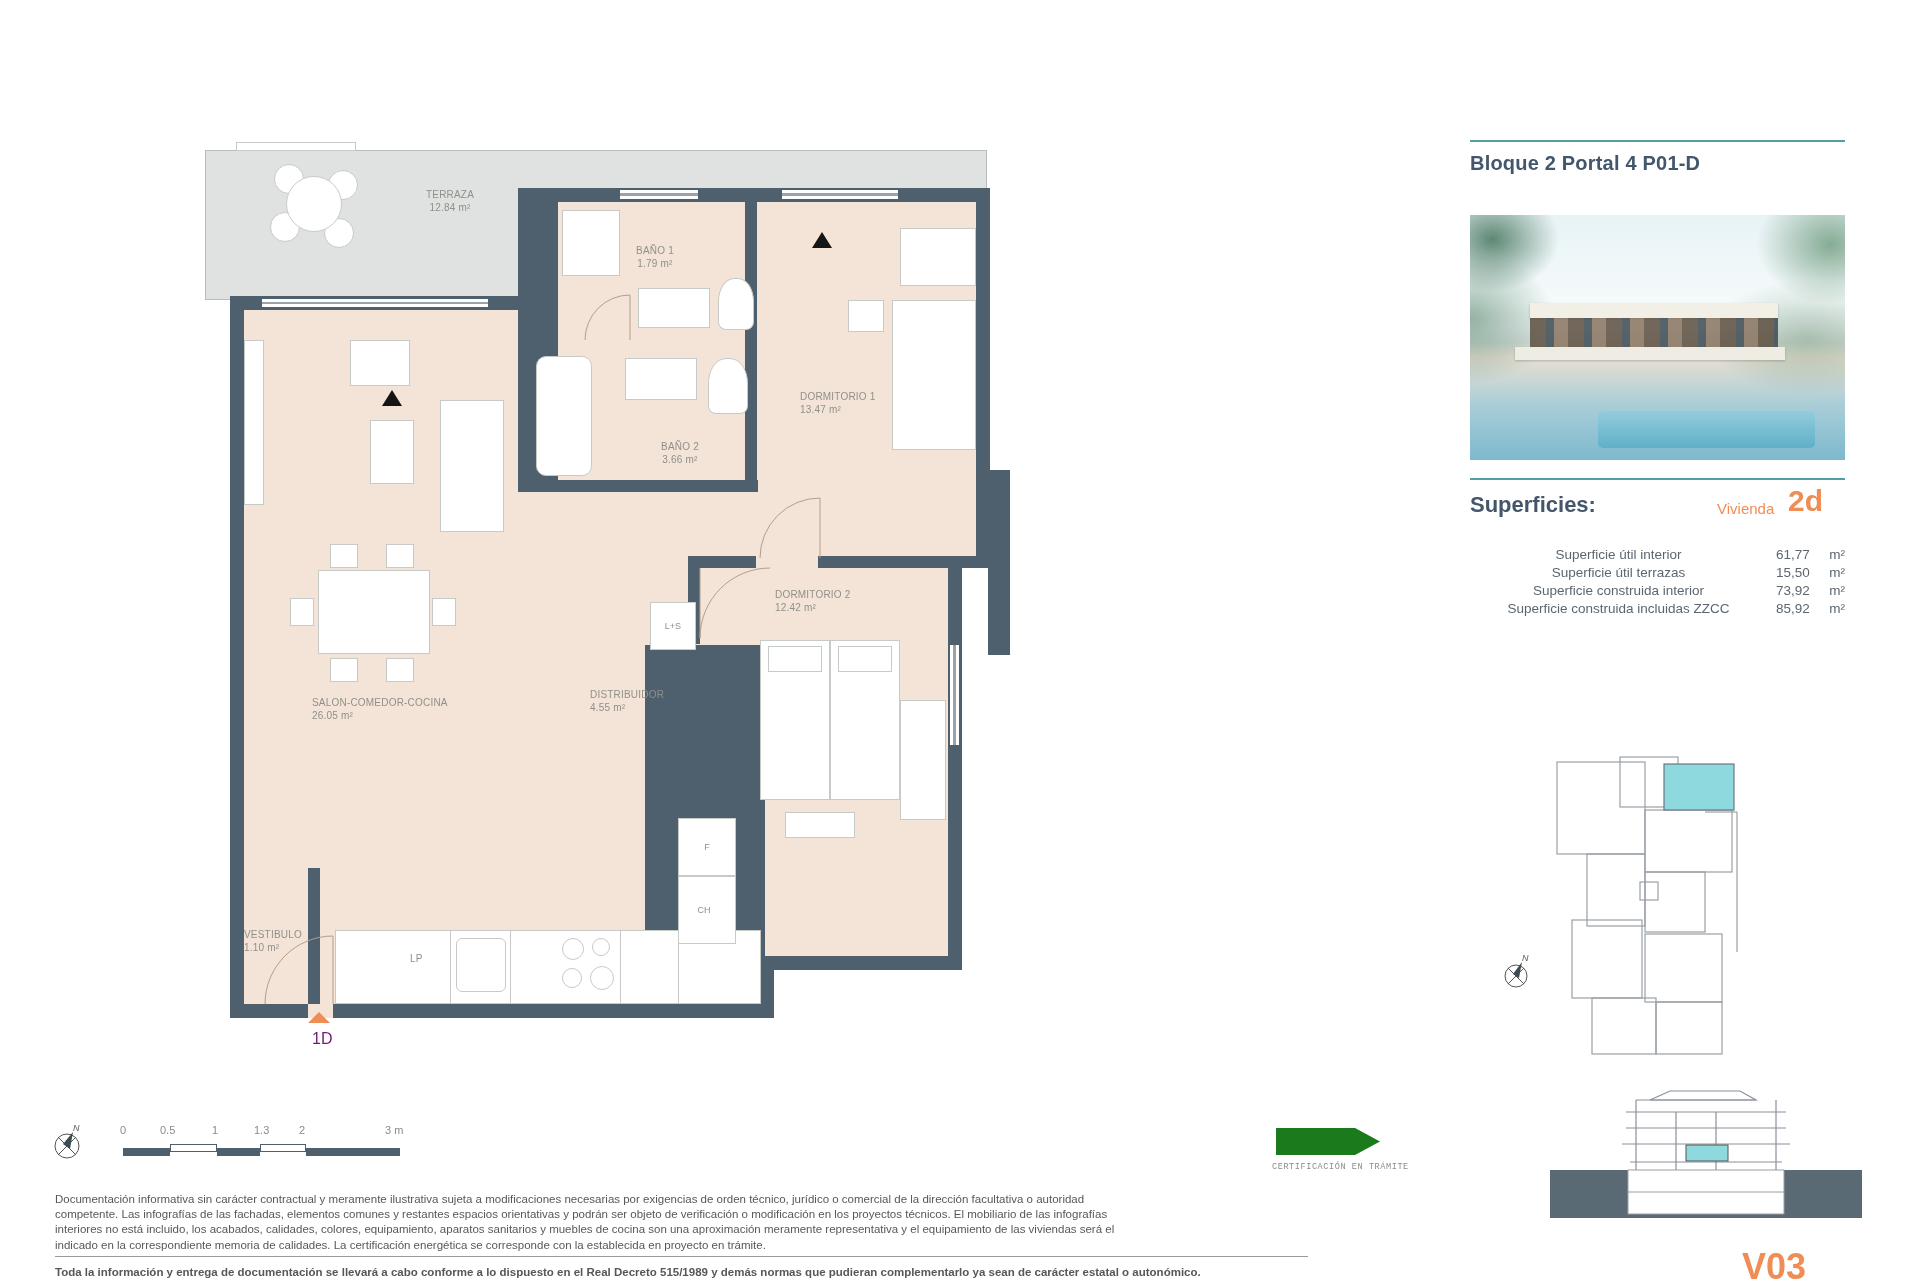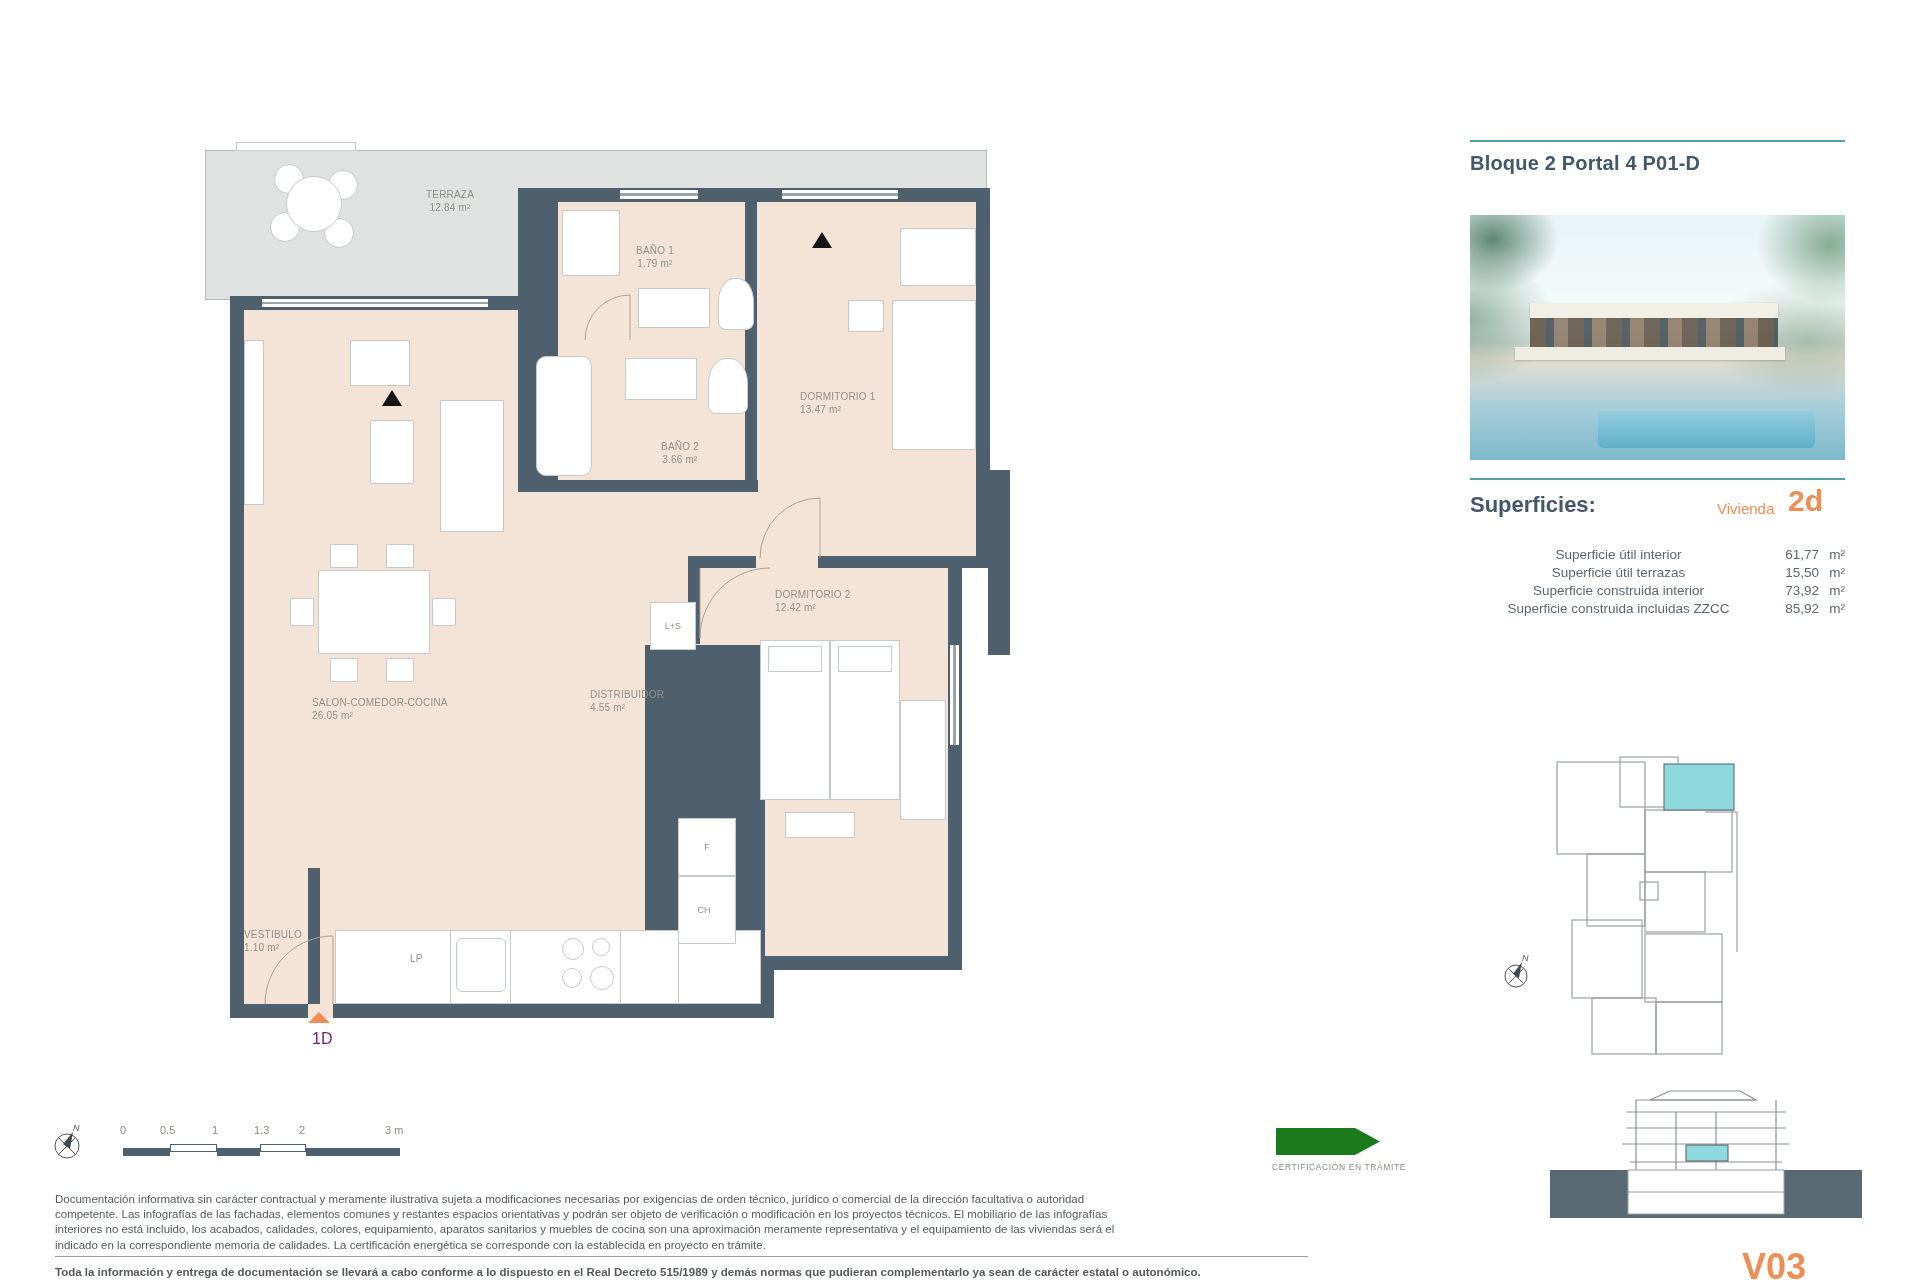--- a/index.html
+++ b/index.html
@@ -40,29 +40,29 @@
   #render .band{position:absolute;left:16%;top:42%;width:66%;height:12%;
       background:repeating-linear-gradient(90deg,#5d4f40 0 16px,#3e4b53 16px 24px,#8a7560 24px 38px);opacity:.85;}
   #render .slab2{position:absolute;left:12%;top:54%;width:72%;height:5%;background:#efece3;box-shadow:0 1px 2px rgba(60,70,80,.3);}
   #render .pool{position:absolute;left:34%;top:80%;width:58%;height:15%;border-radius:5px;
       background:linear-gradient(#93ccdc,#5fb0c9);}
   #sup-head{position:absolute;left:1470px;top:492px;font-size:22px;font-weight:bold;color:#44566b;text-align:center;}
   #viv-label{position:absolute;left:1717px;top:500px;font-size:15px;color:#ef8d55;}
   #viv-code{position:absolute;left:1788px;top:484px;font-size:30px;font-weight:bold;color:#ef8d55;}
   .srow{position:absolute;left:1470px;width:375px;display:flex;font-size:13.5px;color:#5c6670;line-height:18px;}
   .srow .sl{flex:1;text-align:center;}
-  .srow .sv{width:52px;text-align:right;}
+  .srow .sv{width:52px;text-align:center;}
   .srow .su{width:26px;text-align:right;}
   
   .scale-lab{position:absolute;font-size:11px;color:#8b8b85;}
   .sb-dark{position:absolute;height:8px;background:#4e5f6e;}
   .sb-light{position:absolute;height:8px;background:#fff;border:1px solid #4e5f6e;box-sizing:border-box;}
   #cert-arrow{position:absolute;left:1276px;top:1128px;width:104px;height:27px;background:#1b7a1c;
       clip-path:polygon(0 0,76% 0,100% 50%,76% 100%,0 100%);}
-  #cert-text{position:absolute;left:1272px;top:1162px;font-size:8.5px;letter-spacing:.6px;color:#8b8b85;}
+  #cert-text{position:absolute;left:1272px;top:1162px;font-size:8.5px;letter-spacing:.6px;color:#8b8b85;font-family:Liberation Mono, monospace;}
   #legal1{position:absolute;left:55px;top:1192px;width:1092px;font-size:11.5px;color:#55585a;line-height:1.32;}
   #legal-div{position:absolute;left:55px;top:1256px;width:1253px;height:1px;background:#9a9a9a;}
   #legal2{position:absolute;left:55px;top:1265px;width:1200px;font-size:11.5px;color:#55585a;line-height:1.32;font-weight:bold;}
   #version{position:absolute;left:1742px;top:1246px;font-size:36px;font-weight:bold;color:#ef8d55;}
   svg{display:block;}
 </style>
 </head>
 <body>
 
 <div id="plan">

